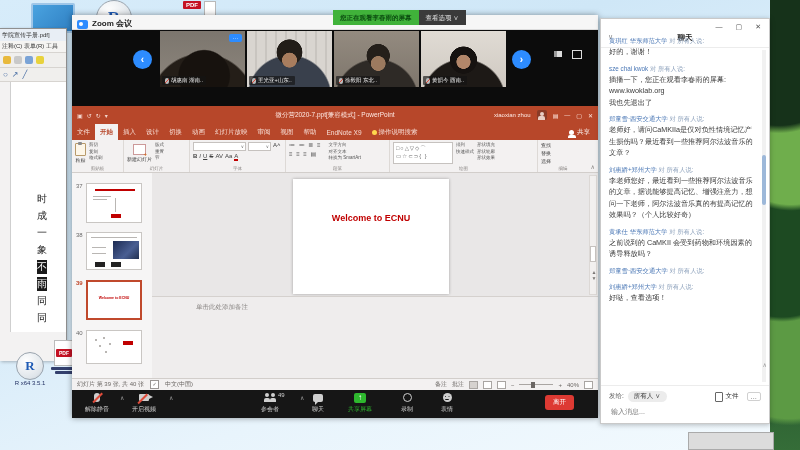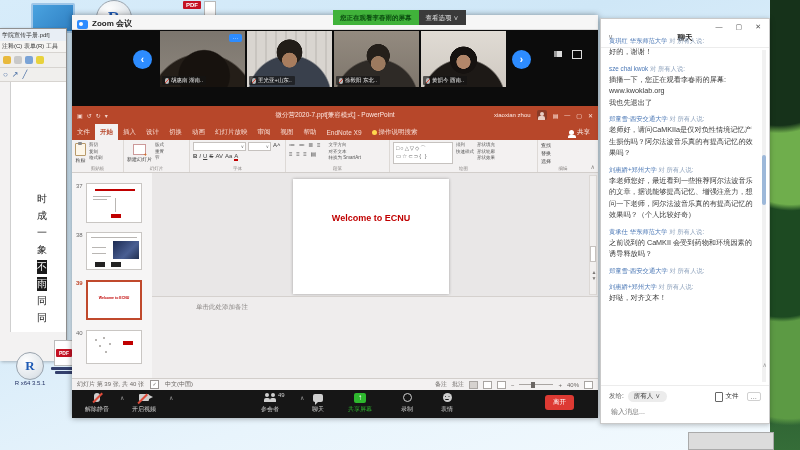--- a/index.html
+++ b/index.html
@@ -546,36 +546,36 @@
         <div class="msg-body">好的，谢谢！</div>
       </div>
       <div class="msg">
         <div class="msg-head"><span>sze chai kwok</span><span class="suffix"> 对 所有人说:</span></div>
         <div class="msg-body">插播一下，您正在观看李春雨的屏幕:
 www.kwoklab.org
 我也先退出了</div>
       </div>
       <div class="msg">
         <div class="msg-head"><span>郑童雪·西安交通大学</span><span class="suffix"> 对 所有人说:</span></div>
-        <div class="msg-body">老师好，请问CaMKIIa是仅对负性情境记忆产生损伤吗？阿尔法波音乐真的有提高记忆的效果吗？</div>
+        <div class="msg-body">老师好，请问CaMKIIa是仅对负性情境记忆产生损伤吗？最近看到一些推荐阿尔法波音乐的文章？</div>
       </div>
       <div class="msg">
         <div class="msg-head"><span>刘惠娇+郑州大学</span><span class="suffix"> 对 所有人说:</span></div>
         <div class="msg-body">李老师您好，最近看到一些推荐阿尔法波音乐的文章，据说能够提高记忆、增强注意力，想问一下老师，阿尔法波音乐真的有提高记忆的效果吗？（个人比较好奇）</div>
       </div>
       <div class="msg">
         <div class="msg-head"><span>黄承仕 华东师范大学</span><span class="suffix"> 对 所有人说:</span></div>
         <div class="msg-body">之前说到的 CaMKII 会受到药物和环境因素的诱导释放吗？</div>
       </div>
       <div class="msg">
         <div class="msg-head"><span>郑童雪·西安交通大学</span><span class="suffix"> 对 所有人说:</span></div>
       </div>
       <div class="msg">
         <div class="msg-head"><span>刘惠娇+郑州大学</span><span class="suffix"> 对 所有人说:</span></div>
-        <div class="msg-body">好哒，对齐文本！</div>
+        <div class="msg-body">好哒，查看选项！</div>
       </div>
     </div>
     <div class="chat-scroll">
       <div class="chat-thumbB"></div>
     </div>
     <div class="chat-up">∧</div>
 
     <div class="chat-foot">
       <div class="foot-row1">
         <span>发给:</span>

